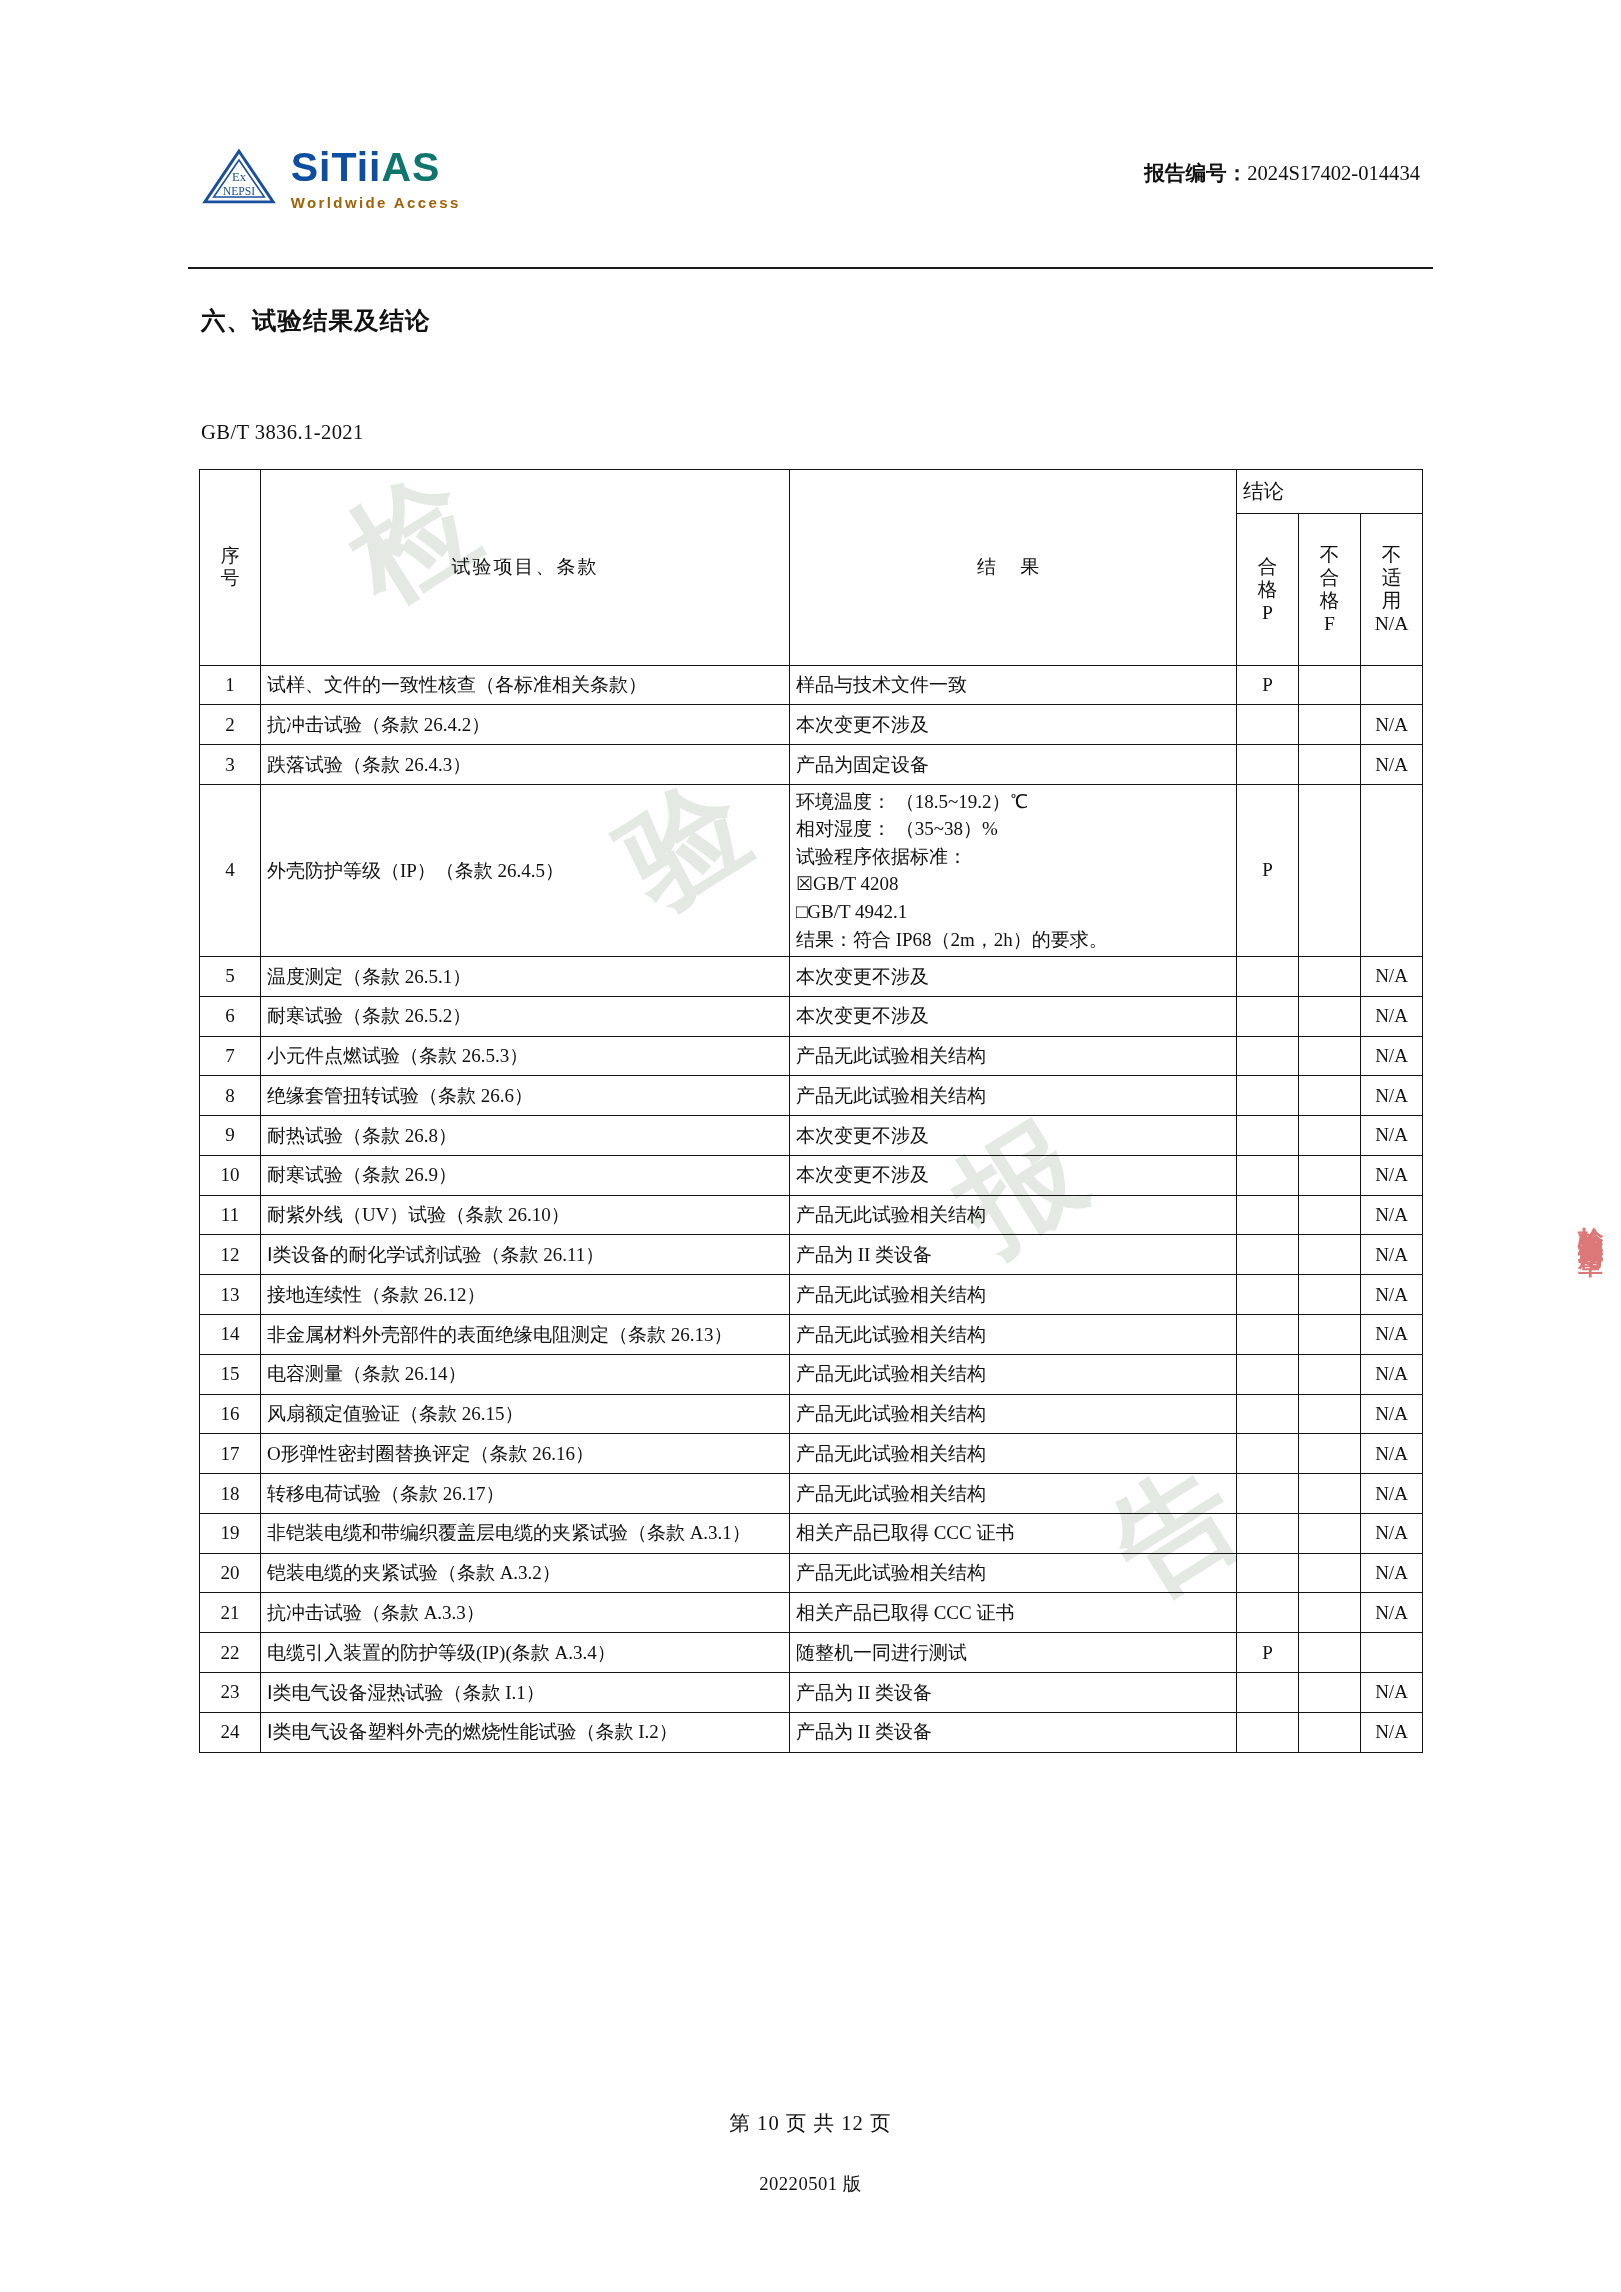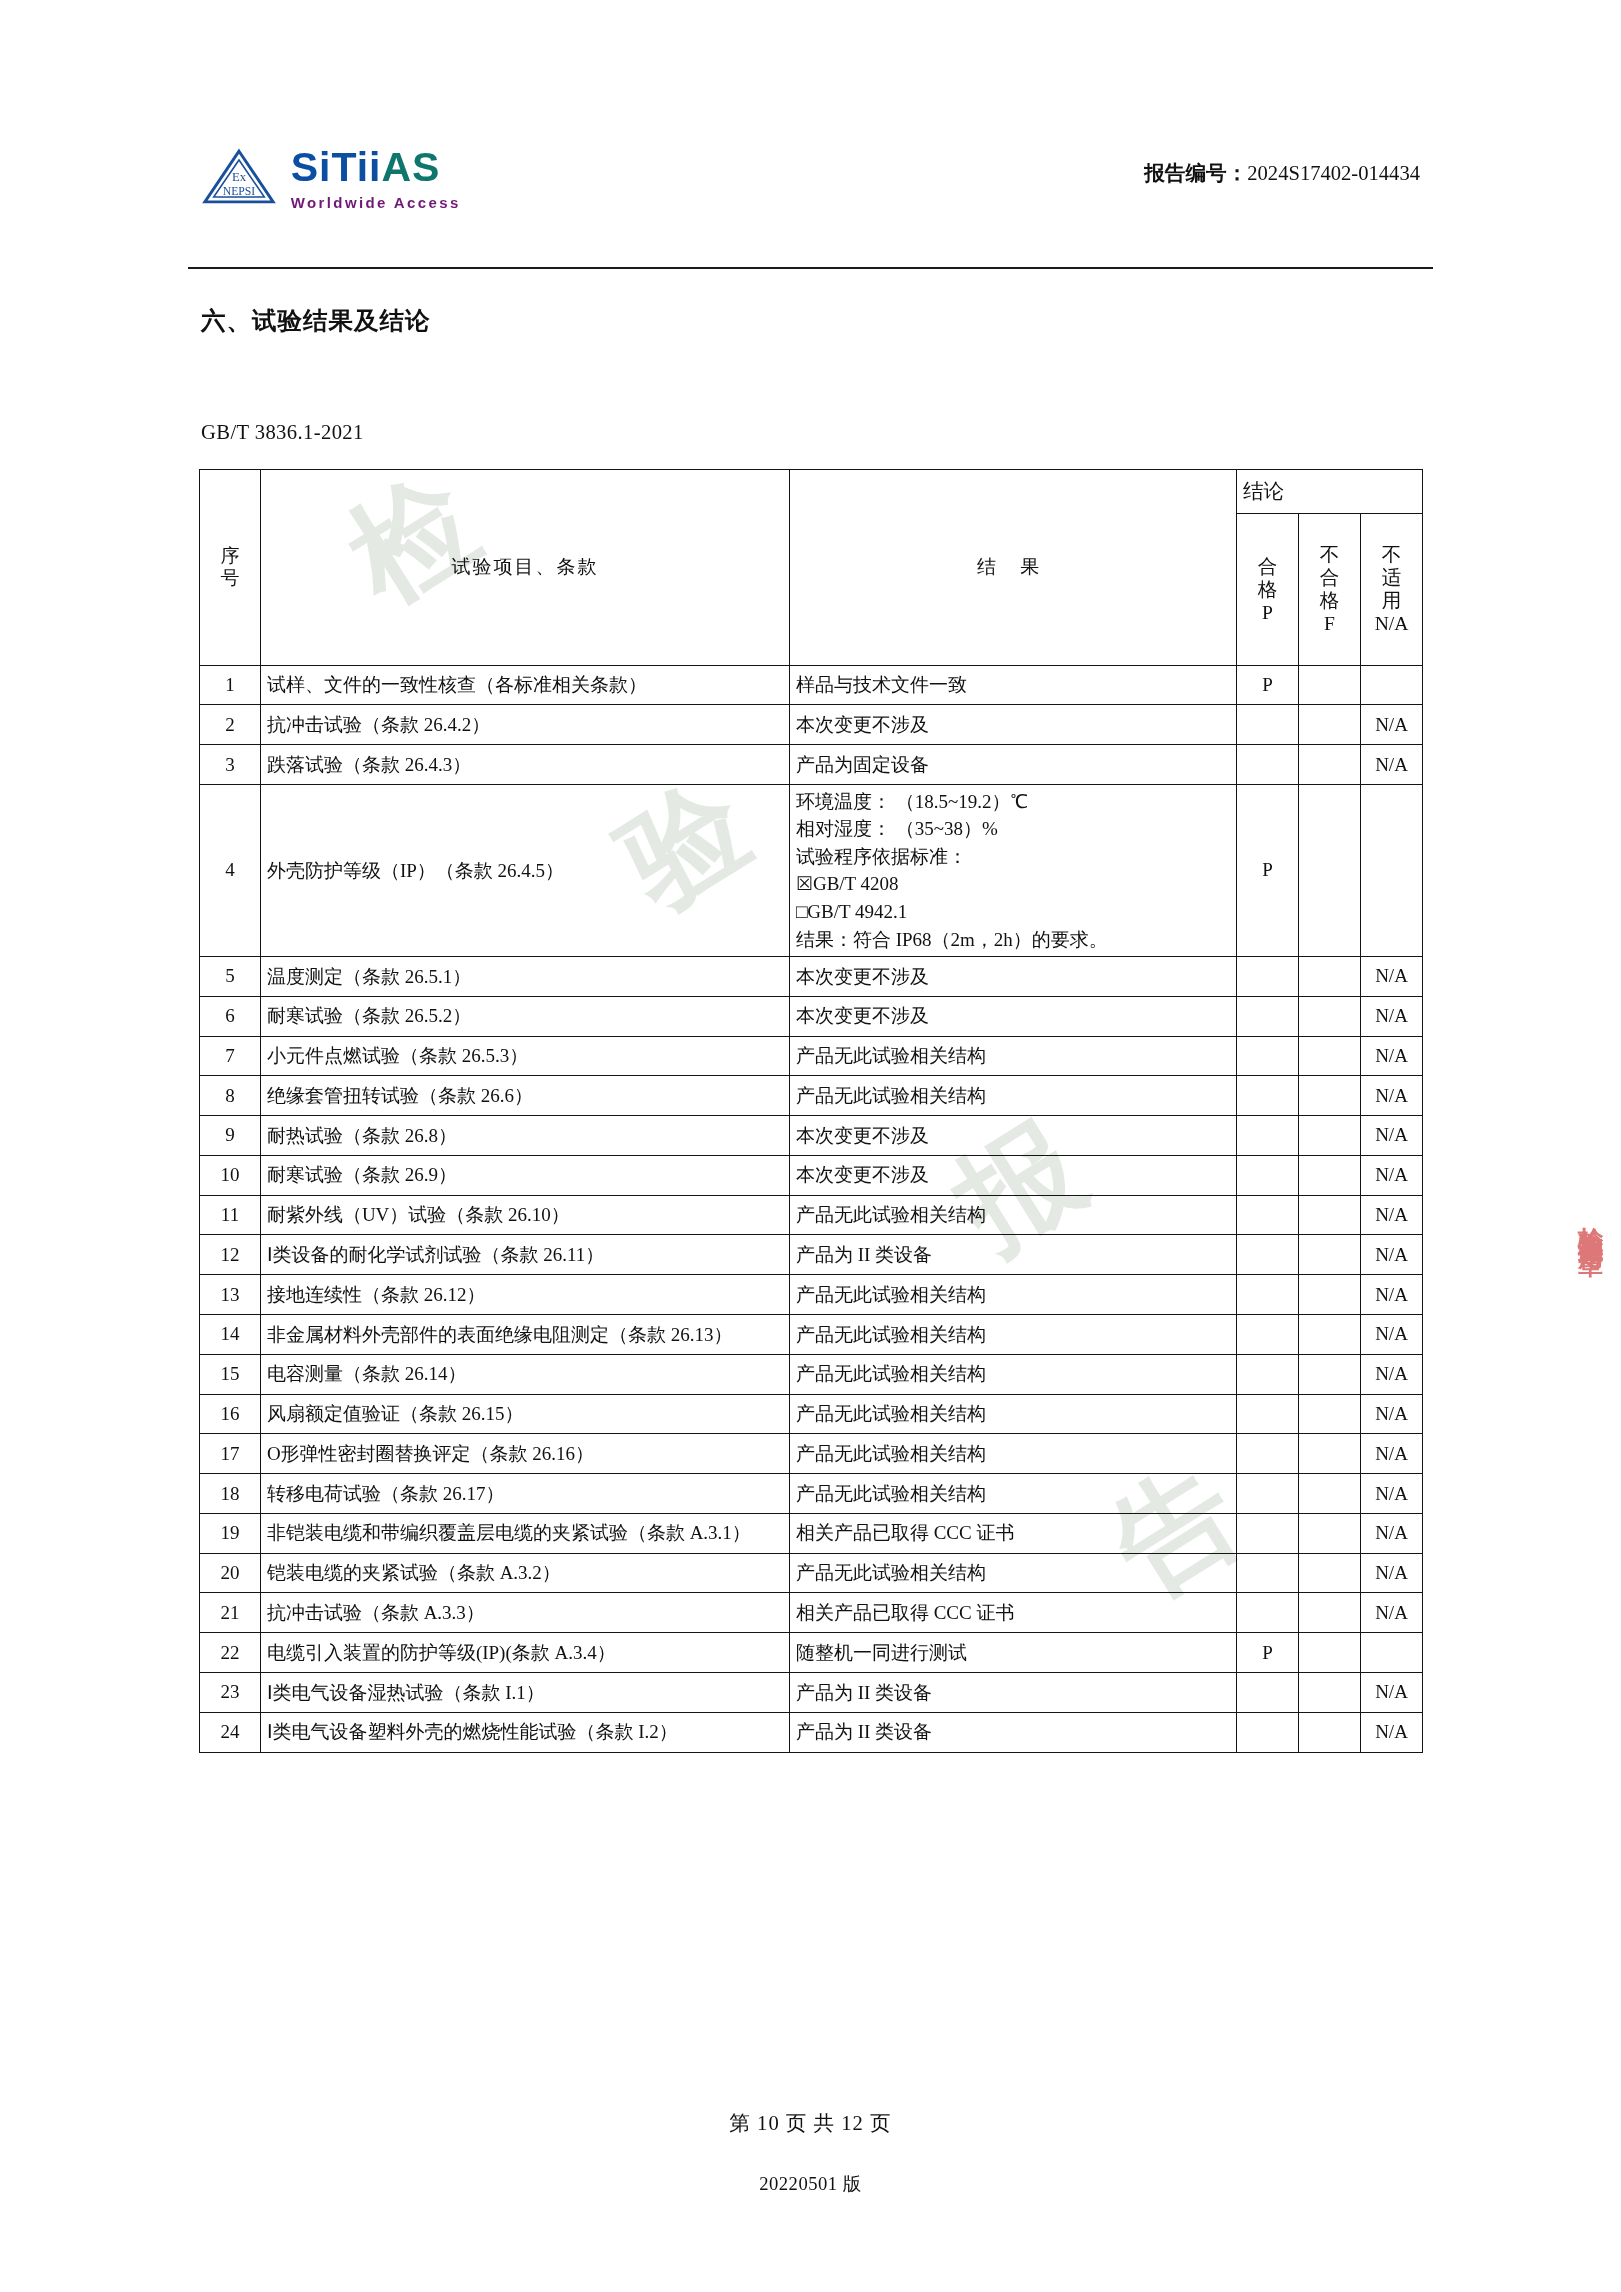--- a/index.html
+++ b/index.html
@@ -54,21 +54,21 @@
     font-size: 41px;
     font-weight: bold;
     letter-spacing: 1px;
     color: #0c4ea2;
   }
   .sitiias-main .red { color: #0f766e; }
   .sitiias-sub {
     font-family: "Liberation Sans", sans-serif;
     font-size: 15px;
     letter-spacing: 2.4px;
-    color: #701a75;
+    color: #a16207;
     margin-top: 6.9px;
     font-weight: bold;
   }
   .report-no {
     position: absolute;
     right: 0;
     top: 12px;
     font-size: 20.6px;
     font-family: "Liberation Serif", serif;
     white-space: nowrap;

